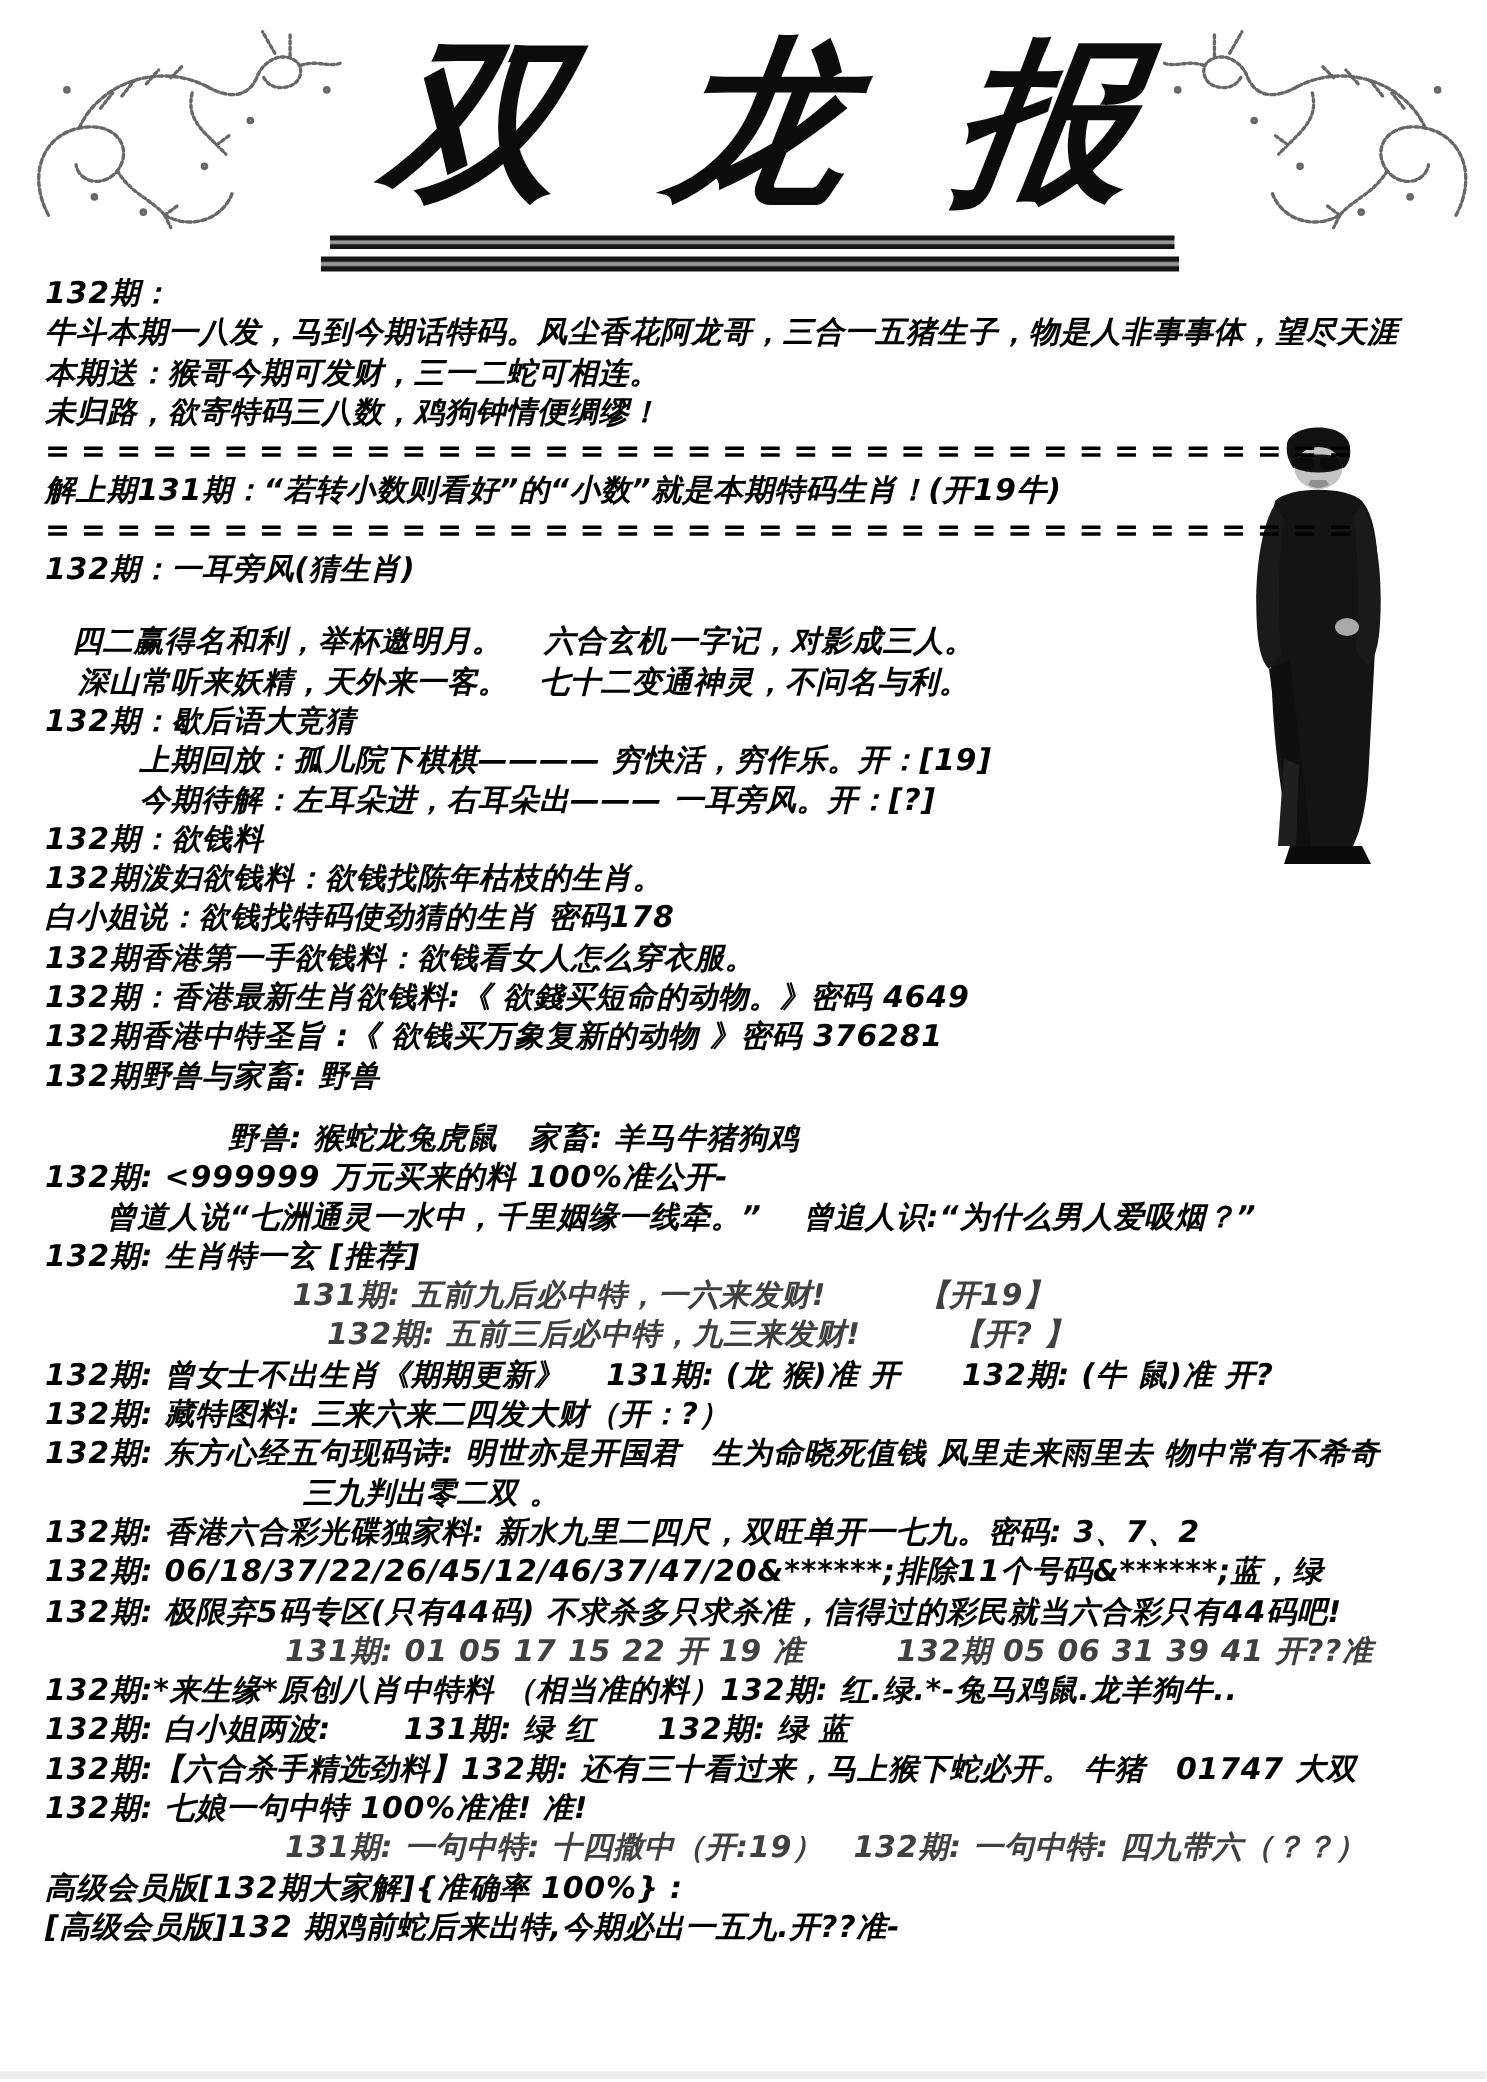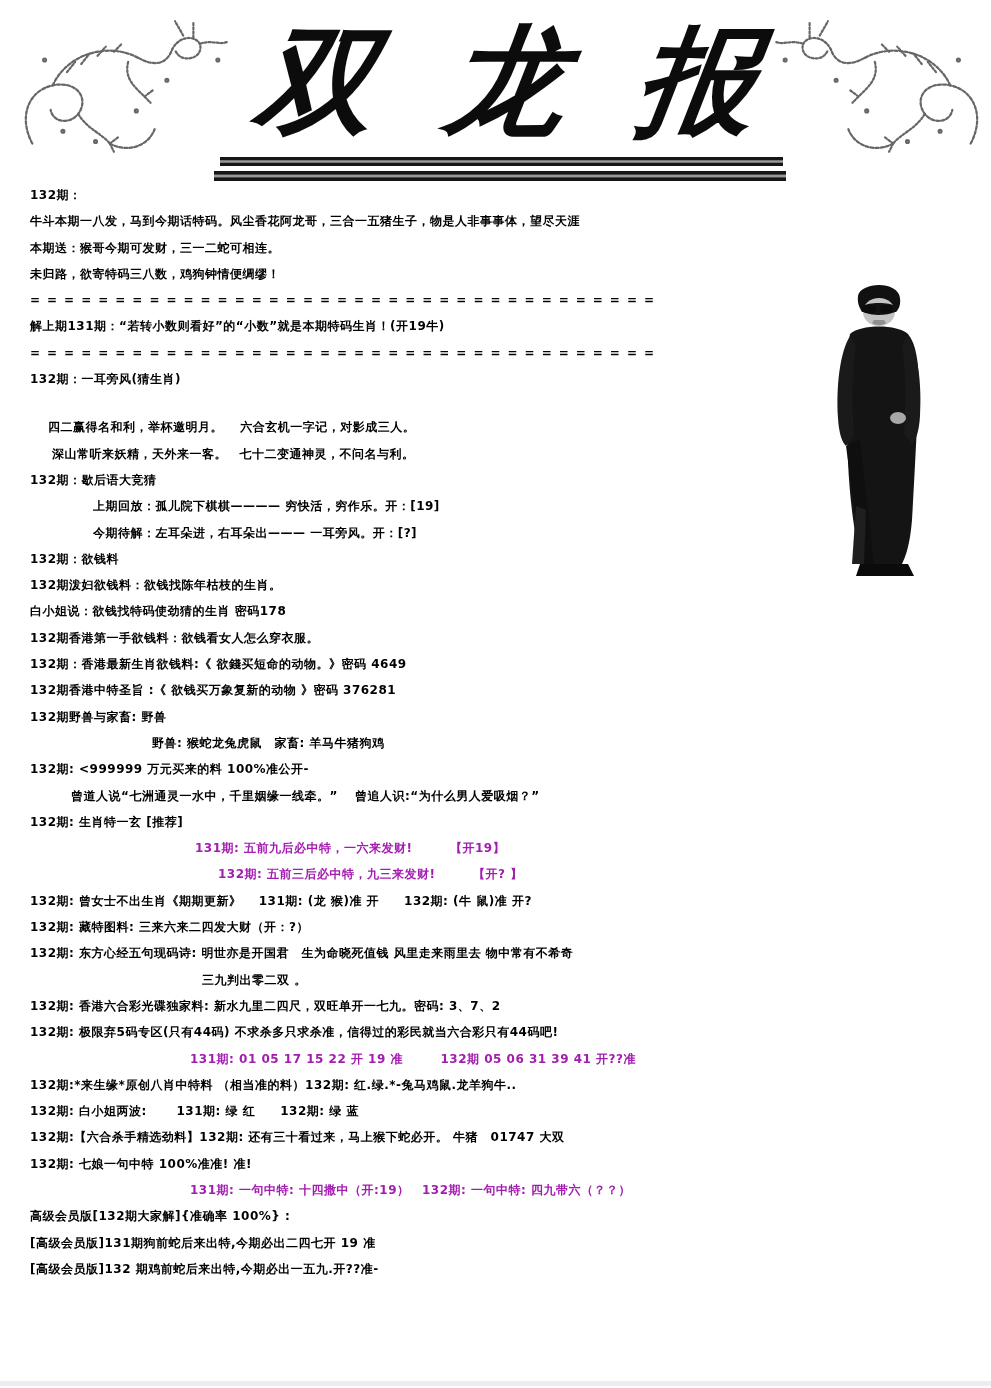--- a/index.html
+++ b/index.html
@@ -30,24 +30,24 @@
     background:linear-gradient(#161616 0 30%,#9a9a9a 42% 58%,#161616 70% 100%);}
   #rule1{top:157px;height:9px;}
   #rule2{top:171px;height:10px;left:214px;width:572px;}
   
   #portrait{position:absolute;left:816px;top:276px;width:126px;height:310px;}
   
   #text-block{
     position:absolute;top:182px;left:30px;width:955px;
   }
   .line{
-    font-size:12px;font-weight:700;line-height:26.3px;height:26.3px;
-    letter-spacing:.5px;white-space:nowrap;color:#000;
+    font-size:20px;font-weight:700;line-height:26.3px;height:26.3px;
+    letter-spacing:.5px;white-space:nowrap;color:#000;font-style:italic;
   }
-  .line.gray{color:#a21caf;font-weight:700;}
+  .line.gray{color:#404040;font-weight:700;}
   .line.sep{letter-spacing:7px;font-weight:900;}
   #bottom-smudge{position:absolute;left:0;bottom:2px;width:991px;height:5px;background:#ededed;}
 </style>
 </head>
 <body>
 
 <div id="page">
 
   <div id="masthead">
 
@@ -129,37 +129,37 @@
       <div class="line">132期：歇后语大竞猜</div>
       <div class="line" style="padding-left: 63px;">上期回放：孤儿院下棋棋———— 穷快活，穷作乐。开：[19]</div>
       <div class="line" style="padding-left: 63px;">今期待解：左耳朵进，右耳朵出——— 一耳旁风。开：[?]</div>
       <div class="line">132期：欲钱料</div>
       <div class="line">132期泼妇欲钱料：欲钱找陈年枯枝的生肖。</div>
       <div class="line">白小姐说：欲钱找特码使劲猜的生肖 密码178</div>
       <div class="line">132期香港第一手欲钱料：欲钱看女人怎么穿衣服。</div>
       <div class="line">132期：香港最新生肖欲钱料:《 欲錢买短命的动物。》密码 4649</div>
       <div class="line">132期香港中特圣旨 :《 欲钱买万象复新的动物 》密码 376281</div>
       <div class="line">132期野兽与家畜: 野兽</div>
-      <div class="line" style="padding-left: 122px;">野兽: 猴蛇龙兔虎鼠　家畜: 羊马牛猪狗鸡</div>
+      <div class="line" style="padding-left: 122px; margin-top: 15px;">野兽: 猴蛇龙兔虎鼠　家畜: 羊马牛猪狗鸡</div>
       <div class="line">132期: &lt;999999 万元买来的料 100%准公开-</div>
       <div class="line" style="padding-left: 41px;">曾道人说“七洲通灵一水中，千里姻缘一线牵。”　 曾追人识:“为什么男人爱吸烟？”</div>
       <div class="line">132期: 生肖特一玄 [推荐]</div>
       <div class="line gray" style="padding-left: 165px;">131期: 五前九后必中特，一六来发财!　　　【开19】</div>
       <div class="line gray" style="padding-left: 188px;">132期: 五前三后必中特，九三来发财!　　　【开? 】</div>
       <div class="line">132期: 曾女士不出生肖《期期更新》　 131期: (龙 猴)准 开　　132期: (牛 鼠)准 开?</div>
       <div class="line">132期: 藏特图料: 三来六来二四发大财（开：?）</div>
       <div class="line">132期: 东方心经五句现码诗: 明世亦是开国君　生为命晓死值钱 风里走来雨里去 物中常有不希奇</div>
       <div class="line" style="padding-left: 172px;">三九判出零二双 。</div>
       <div class="line">132期: 香港六合彩光碟独家料: 新水九里二四尺，双旺单开一七九。密码: 3、7、2</div>
+      <div class="line">132期: 06/18/37/22/26/45/12/46/37/47/20&amp;******;排除11个号码&amp;******;蓝，绿</div>
       <div class="line">132期: 极限弃5码专区(只有44码) 不求杀多只求杀准，信得过的彩民就当六合彩只有44码吧!</div>
       <div class="line gray" style="padding-left: 160px;">131期: 01 05 17 15 22 开 19 准　　　132期 05 06 31 39 41 开??准</div>
       <div class="line">132期:*来生缘*原创八肖中特料 （相当准的料）132期: 红.绿.*-兔马鸡鼠.龙羊狗牛..</div>
       <div class="line">132期: 白小姐两波:　　 131期: 绿 红　　132期: 绿 蓝</div>
       <div class="line">132期:【六合杀手精选劲料】132期: 还有三十看过来，马上猴下蛇必开。 牛猪　01747 大双</div>
       <div class="line">132期: 七娘一句中特 100%准准! 准!</div>
       <div class="line gray" style="padding-left: 160px;">131期: 一句中特: 十四撒中（开:19）　132期: 一句中特: 四九带六（？？）</div>
       <div class="line">高级会员版[132期大家解]{准确率 100%} :</div>
-      <div class="line">[高级会员版]131期狗前蛇后来出特,今期必出二四七开 19 准</div>
       <div class="line">[高级会员版]132 期鸡前蛇后来出特,今期必出一五九.开??准-</div>
     </div>
 
   <div id="bottom-smudge"></div>
 </div>
 
 </body></html>

